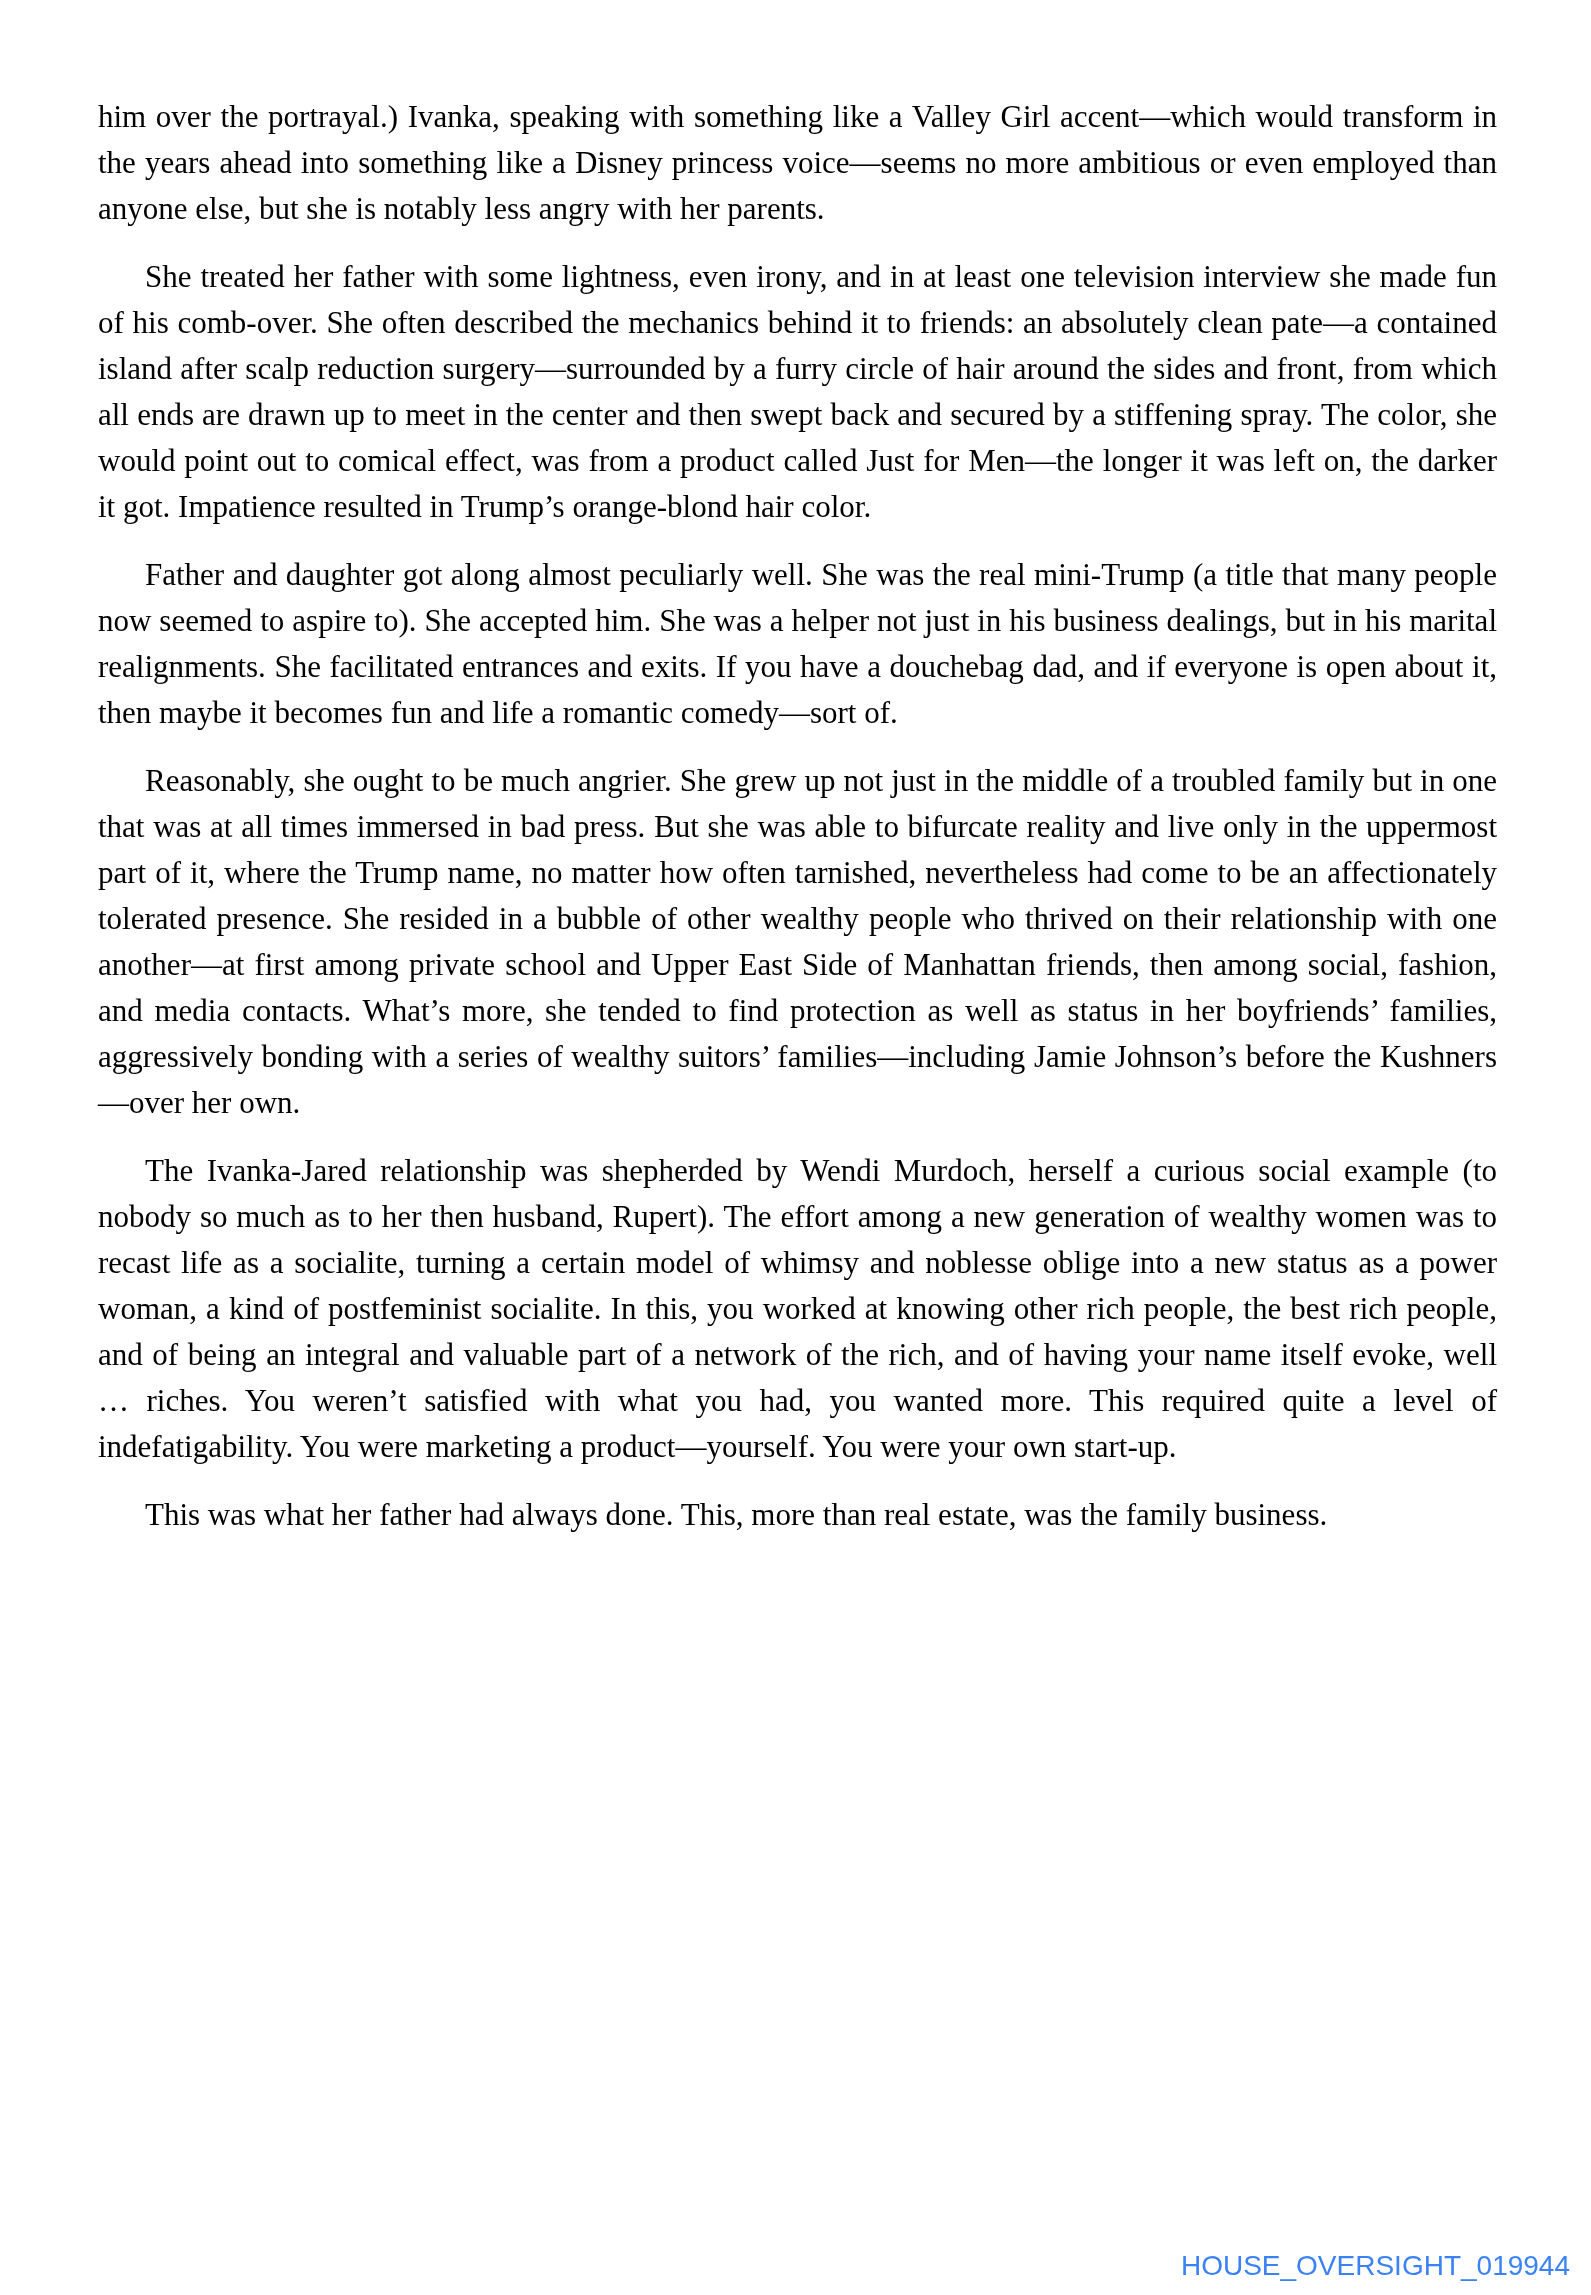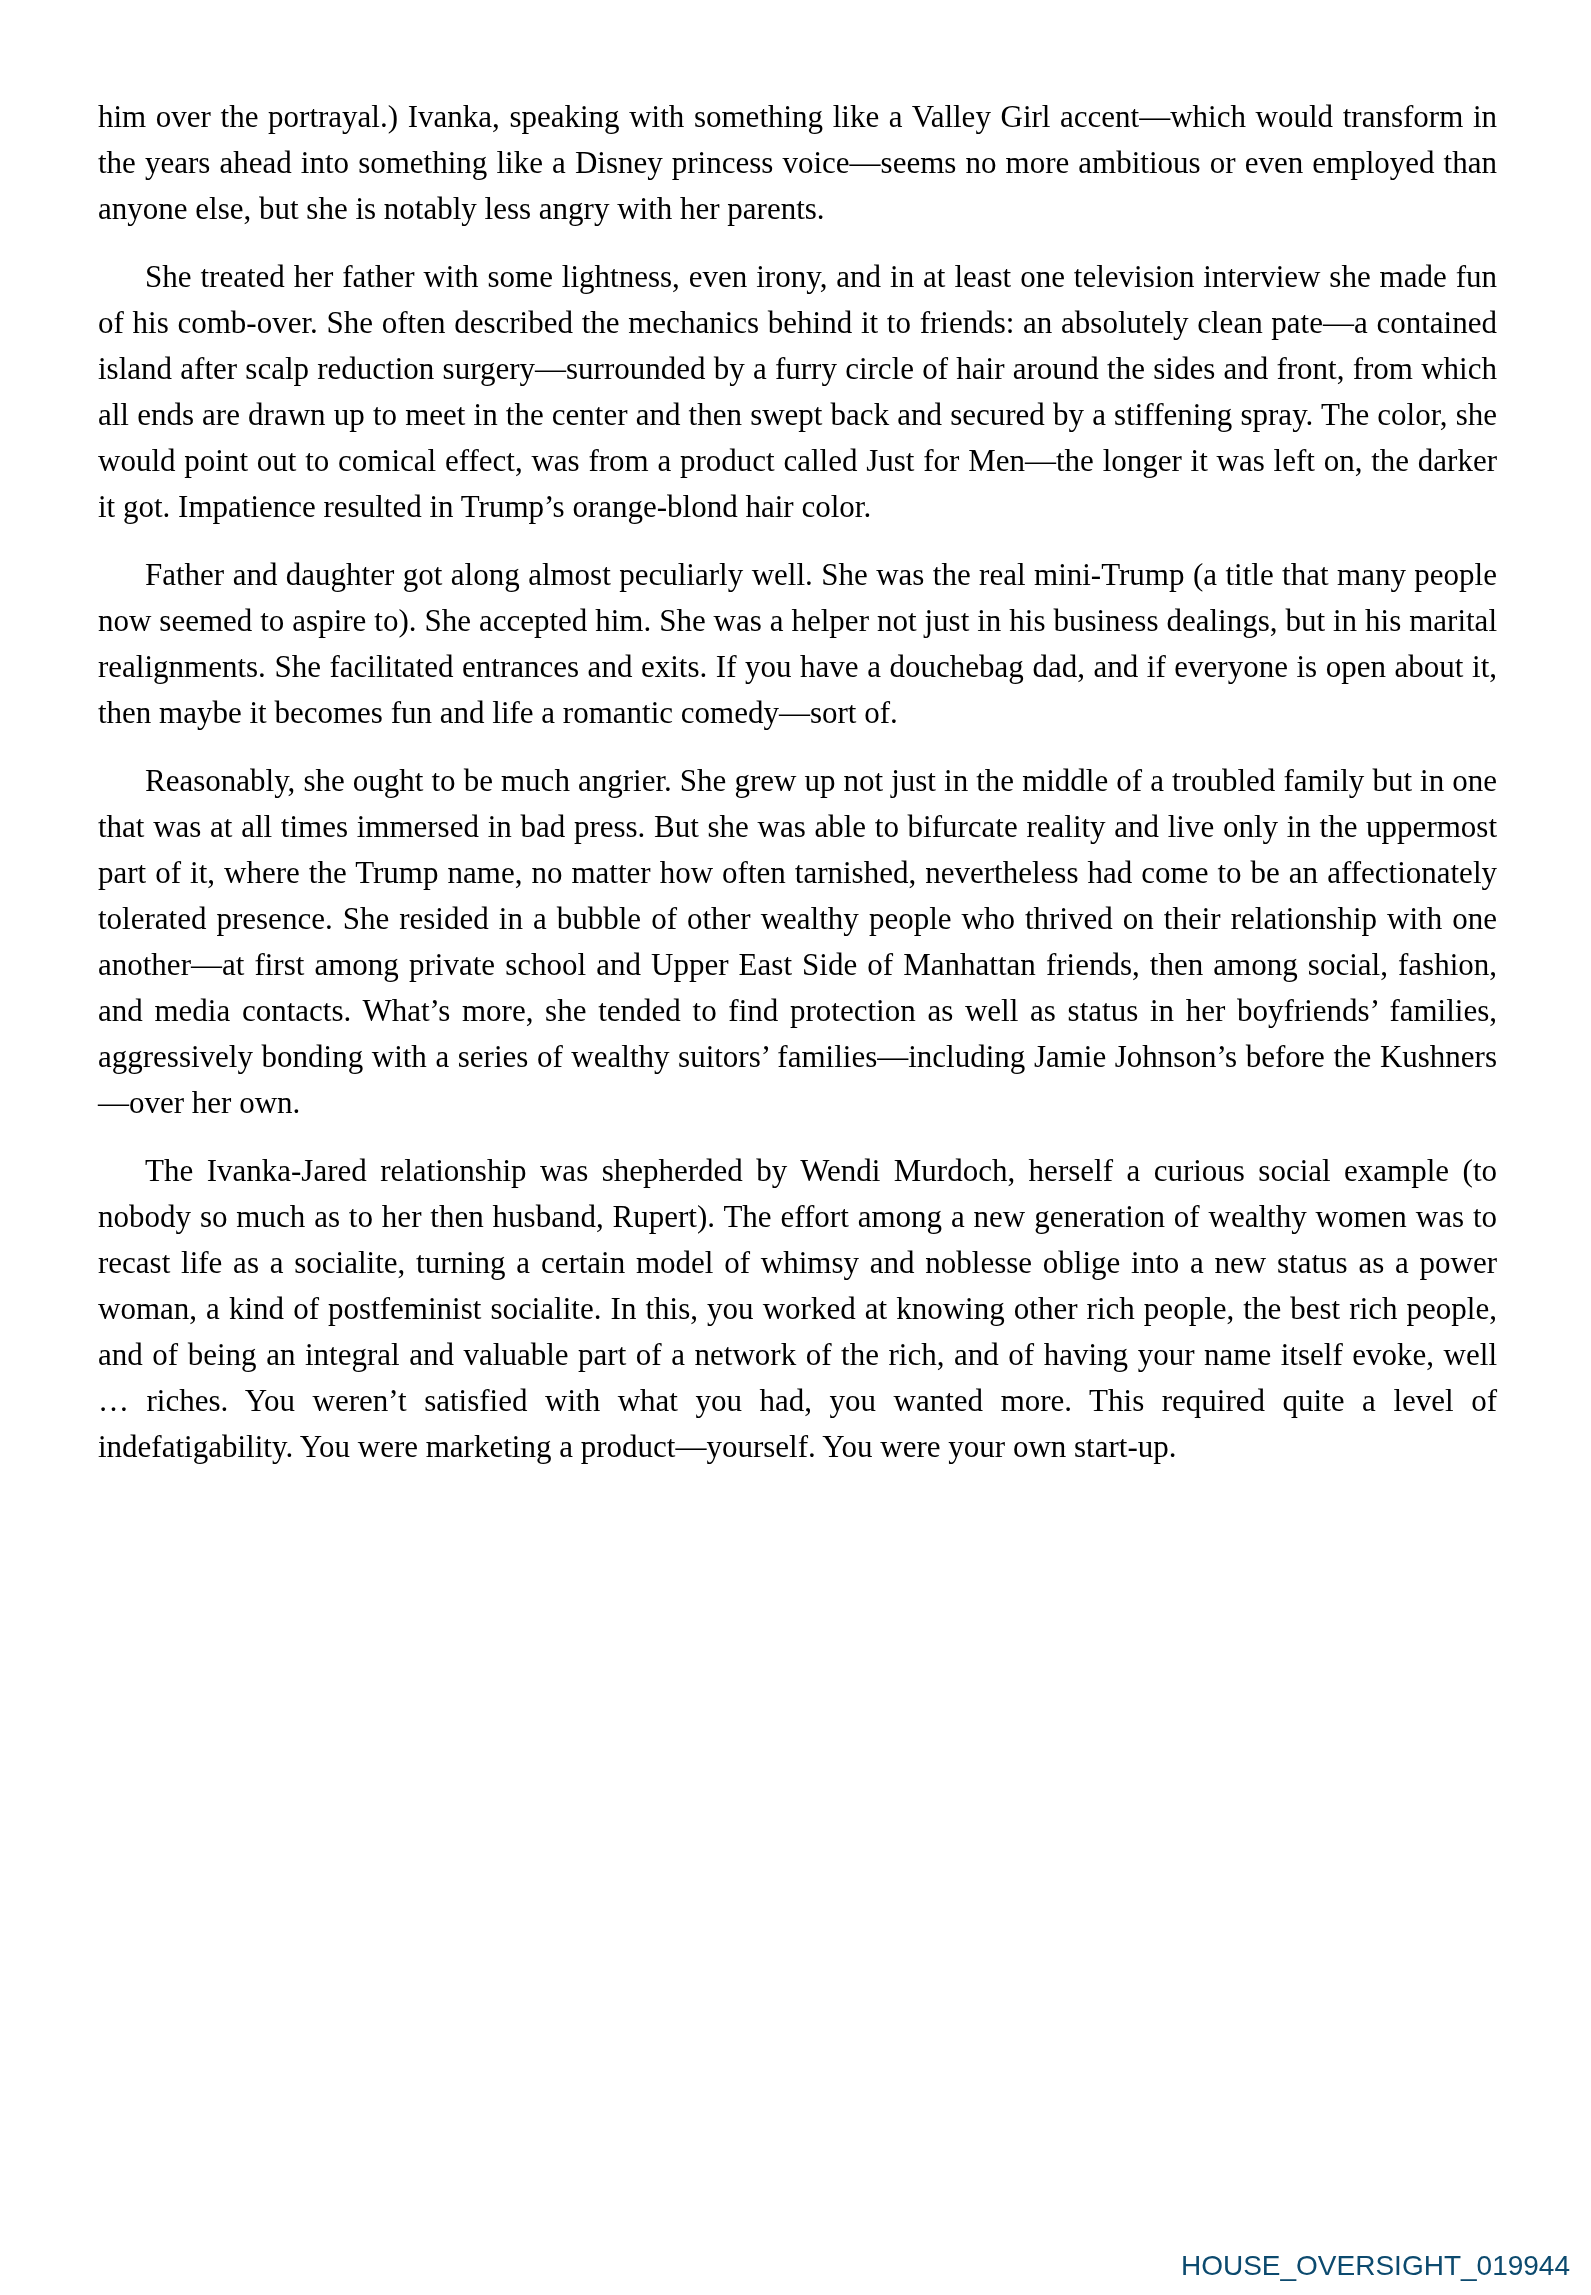--- a/index.html
+++ b/index.html
@@ -38,30 +38,31 @@
   .para.first {
     text-indent: 0;
   }
   .bates-stamp {
     position: absolute;
     right: 22px;
     bottom: 15.4px;
     font-family: "Liberation Sans", sans-serif;
     font-size: 28px;
     line-height: 1;
-    color: #0c4a6e;
+    color: #3b82f6;
     letter-spacing: 0px;
   }
 </style>
 </head>
 <body>
 
 <div class="page">
   <div class="text-block">
     <p class="para first">him over the portrayal.) Ivanka, speaking with something like a Valley Girl accent—which would transform in the years ahead into something like a Disney princess voice—seems no more ambitious or even employed than anyone else, but she is notably less angry with her parents.</p>
     <p class="para">She treated her father with some lightness, even irony, and in at least one television interview she made fun of his comb-over. She often described the mechanics behind it to friends: an absolutely clean pate—a contained island after scalp reduction surgery—surrounded by a furry circle of hair around the sides and front, from which all ends are drawn up to meet in the center and then swept back and secured by a stiffening spray. The color, she would point out to comical effect, was from a product called Just for Men—the longer it was left on, the darker it got. Impatience resulted in Trump’s orange-blond hair color.</p>
     <p class="para">Father and daughter got along almost peculiarly well. She was the real mini-Trump (a title that many people now seemed to aspire to). She accepted him. She was a helper not just in his business dealings, but in his marital realignments. She facilitated entrances and exits. If you have a douchebag dad, and if everyone is open about it, then maybe it becomes fun and life a romantic comedy—sort of.</p>
     <p class="para">Reasonably, she ought to be much angrier. She grew up not just in the middle of a troubled family but in one that was at all times immersed in bad press. But she was able to bifurcate reality and live only in the uppermost part of it, where the Trump name, no matter how often tarnished, nevertheless had come to be an affectionately tolerated presence. She resided in a bubble of other wealthy people who thrived on their relationship with one another—at first among private school and Upper East Side of Manhattan friends, then among social, fashion, and media contacts. What’s more, she tended to find protection as well as status in her boyfriends’ families, aggressively bonding with a series of wealthy suitors’ families—including Jamie Johnson’s before the Kushners—over her own.</p>
     <p class="para">The Ivanka-Jared relationship was shepherded by Wendi Murdoch, herself a curious social example (to nobody so much as to her then husband, Rupert). The effort among a new generation of wealthy women was to recast life as a socialite, turning a certain model of whimsy and noblesse oblige into a new status as a power woman, a kind of postfeminist socialite. In this, you worked at knowing other rich people, the best rich people, and of being an integral and valuable part of a network of the rich, and of having your name itself evoke, well … riches. You weren’t satisfied with what you had, you wanted more. This required quite a level of indefatigability. You were marketing a product—yourself. You were your own start-up.</p>
+    <p class="para">This was what her father had always done. This, more than real estate, was the family business.</p>
   </div>
   <div class="bates-stamp">HOUSE_OVERSIGHT_019944</div>
 </div>
 
 
 </body></html>

